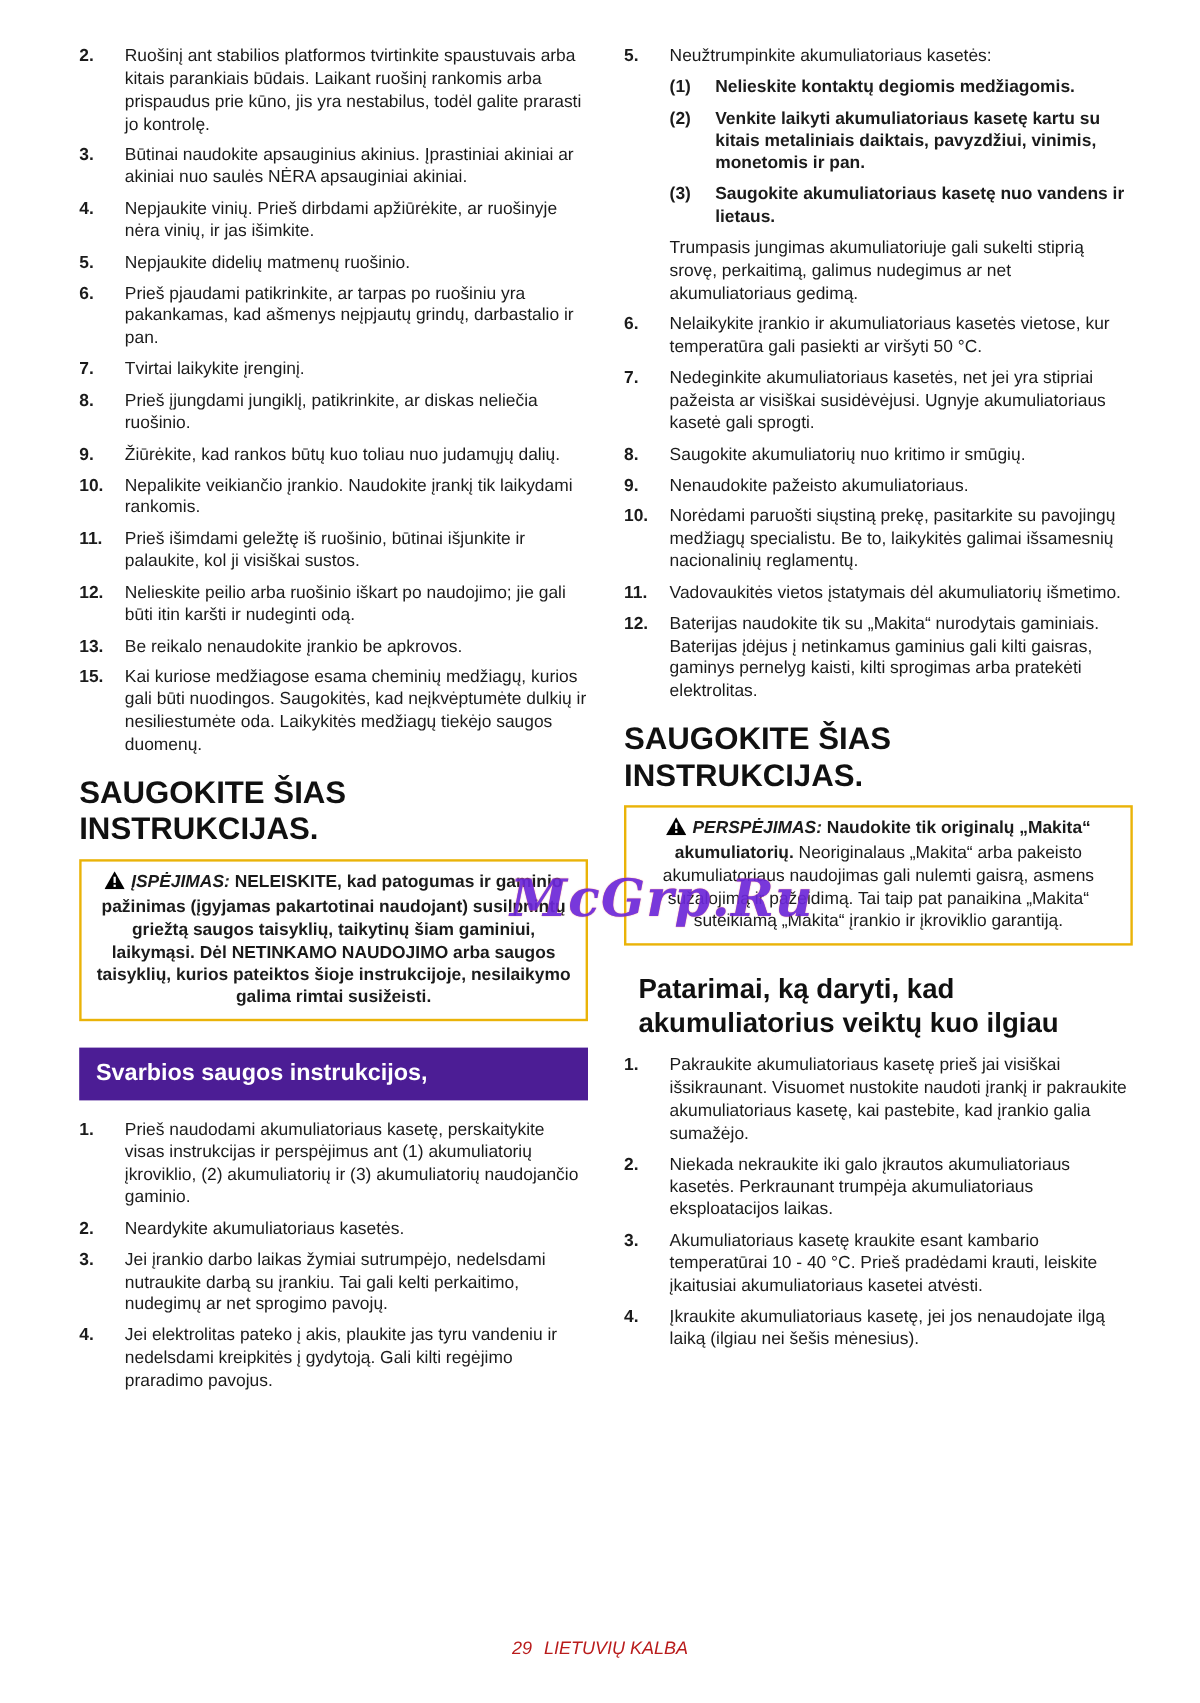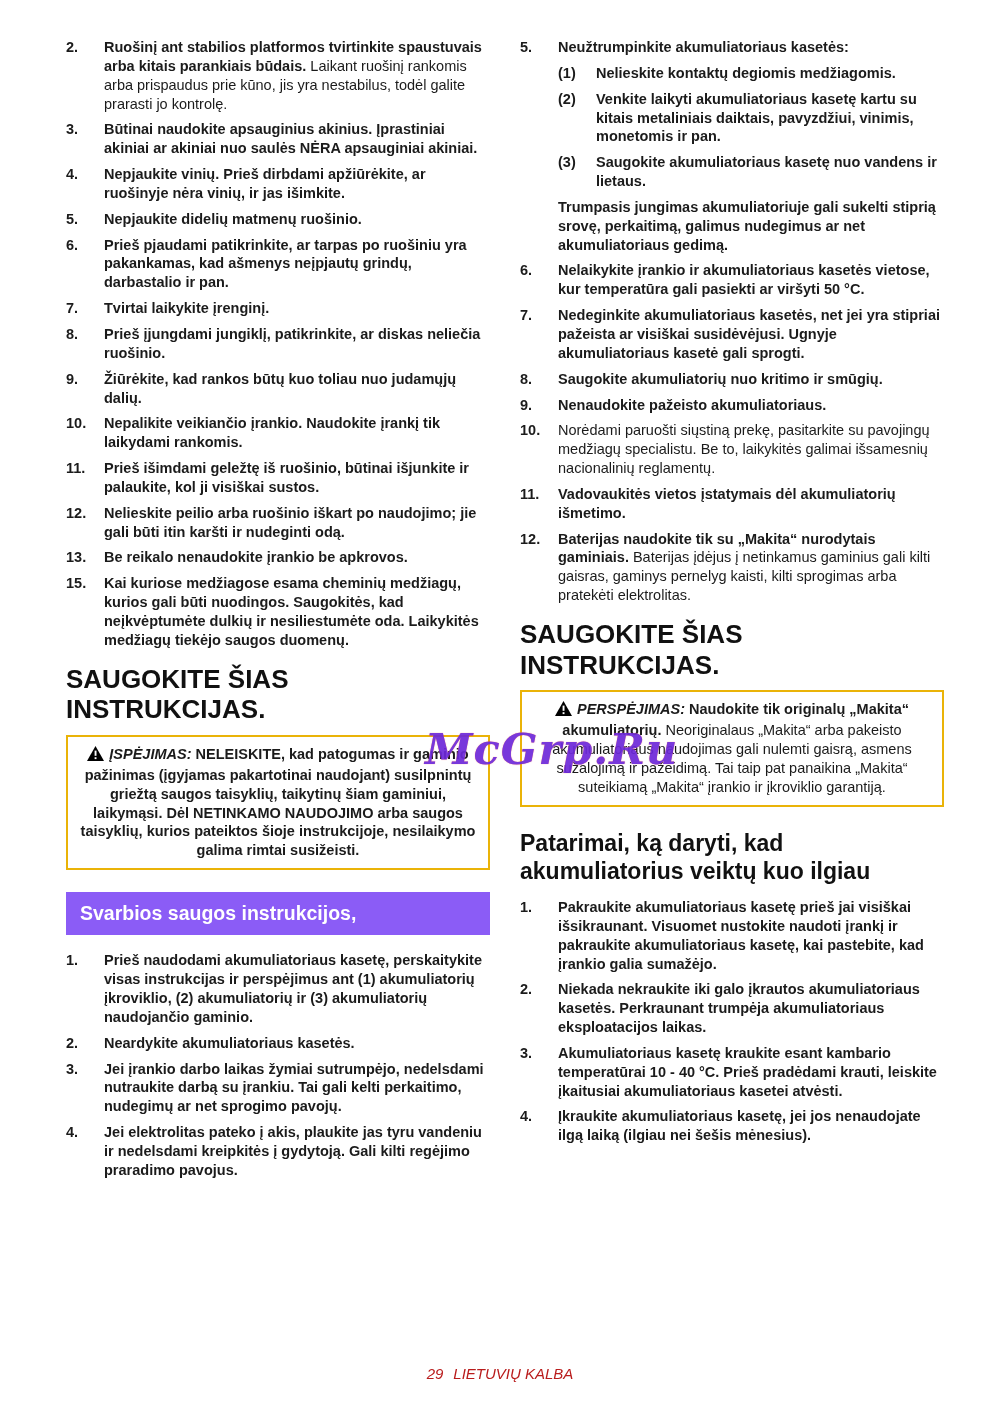--- a/index.html
+++ b/index.html
@@ -8,21 +8,21 @@
     width:1000px; height:1419px; position:relative; overflow:hidden;
     color:#1b1b1b; font-family:"Liberation Sans", sans-serif;
     font-size:14.5px; line-height:1.3;
   }
   .page { padding:38px 56px 0 66px; display:flex; gap:30px; }
   .col { flex:1 1 0; min-width:0; }
 
   .item { display:flex; margin-bottom:7px; }
   .num { flex:0 0 38px; font-weight:bold; }
   .txt { flex:1 1 auto; }
-  .b { font-weight:bold; }
+  .b { font-weight:normal; }
   .block { display:block; }
 
   .sub { margin:7px 0 7px 0; }
   .subitem { display:flex; margin-bottom:7px; }
   .snum { flex:0 0 38px; font-weight:bold; }
   .stxt { flex:1; font-weight:bold; }
 
   .shout {
     font-size:26px; font-weight:bold; line-height:1.18;
     margin:14px 0 10px; color:#111;
@@ -30,27 +30,27 @@
   .warnbox {
     border:2px solid #eab308; padding:8px 10px; margin:6px 0 22px;
     font-weight:bold;
     text-align:center;
   }
   .warnbox .lbl { font-style:italic; font-weight:bold; }
   .warnbox .reg { font-weight:normal; }
   .warn-icon { display:inline-block; vertical-align:-2px; margin-right:5px; }
 
   .banner {
-    background:#8b5cf6; color:#ffffff; font-size:19.5px; font-weight:bold;
+    background:#4c1d95; color:#ffffff; font-size:19.5px; font-weight:bold;
     line-height:1.3; padding:9px 14px; margin:10px 0 16px;
   }
   .banner span { display:block; }
 
   .tips {
-    font-size:23px; font-weight:bold; line-height:1.25; margin:4px 0 12px;
+    font-size:23px; font-weight:bold; line-height:1.25; margin:4px 12px 12px;
     color:#111;
   }
 
   .footer {
     position:absolute; left:0; right:0; top:1364px; text-align:center;
     font-style:italic; font-size:15px; color:#b91c1c;
   }
   .footer .pg { margin-right:10px; }
 
   .watermark {

